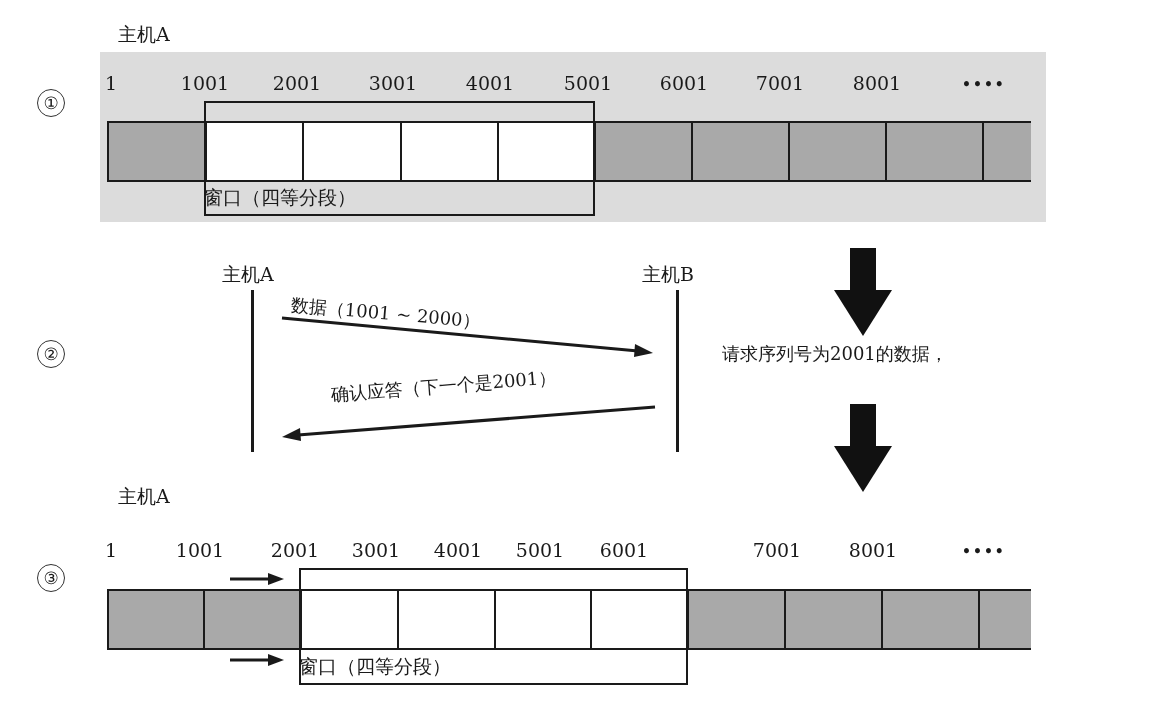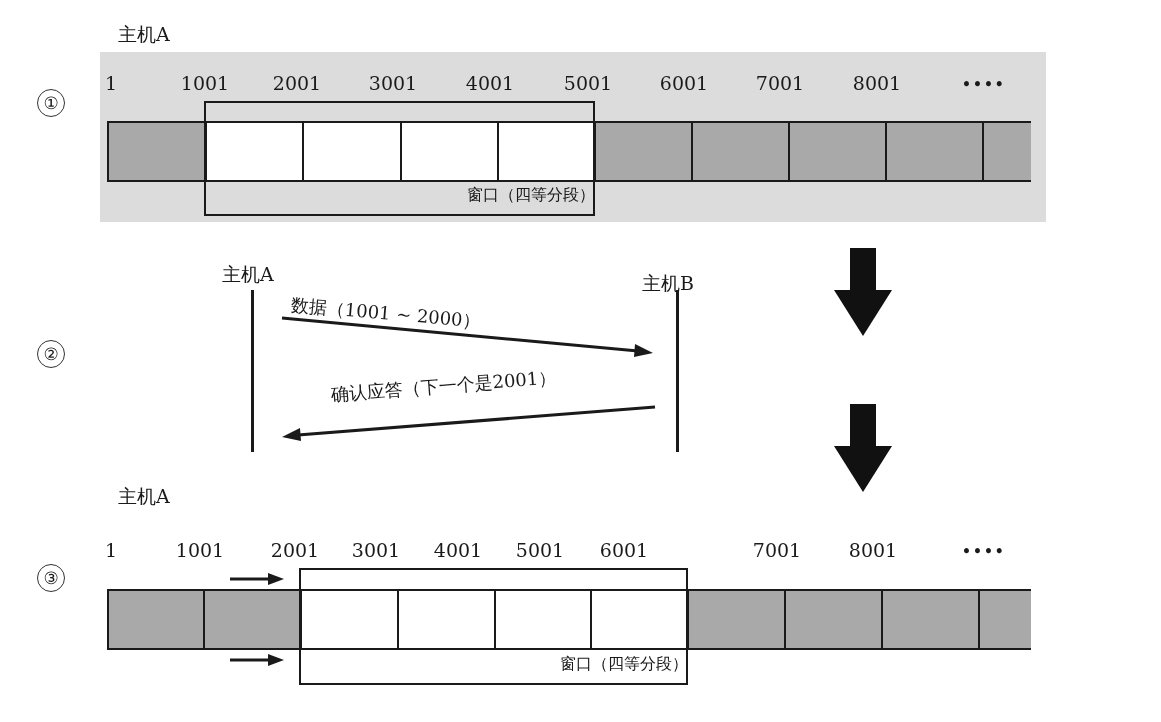--- a/index.html
+++ b/index.html
@@ -10,21 +10,21 @@
   .step-num { font-size:22px; width:28px; height:28px; border:1.5px solid #333; border-radius:50%;
               display:flex; align-items:center; justify-content:center; font-size:17px; box-sizing:border-box; }
   .panel { background:#dcdcdc; }
   .tick { font-size:19px; transform:translateX(-50%); white-space:nowrap; }
   .tick.first { transform:none; }
   .bar { border-top:2.5px solid #1a1a1a; border-bottom:2.5px solid #1a1a1a; box-sizing:border-box; }
   .seg { position:absolute; top:0; bottom:0; box-sizing:border-box; border-left:2.5px solid #1a1a1a; }
   .seg.gray { background:#a9a9a9; }
   .seg.white { background:#ffffff; }
   .window { border:2.5px solid #1a1a1a; box-sizing:border-box; background:transparent; }
-  .window-label { font-size:16px; text-align:right; white-space:nowrap; }
+  .window-label { font-size:19px; text-align:left; white-space:nowrap; }
   .dots { font-size:14px; letter-spacing:2px; font-weight:bold; }
   .vline { background:#1a1a1a; width:3px; }
   .msg { font-size:18px; white-space:nowrap; }
   .note { font-size:18px; line-height:27px; white-space:nowrap; }
 </style>
 </head>
 <body>
 
 <div class="abs host-label" style="left:118px;top:22px;">主机A</div>
 <div class="abs step-num" style="left:37px;top:89px;">①</div>
@@ -57,21 +57,21 @@
   <div class="seg gray" style="left:875px;width:49px;"></div>
   <div class="seg" style="left:0px;width:0px;border-left:2.5px solid #1a1a1a;"></div>
 </div>
 
 <div class="abs window" style="left:204px;top:101px;width:391px;height:115px;"></div>
 <div class="abs window-label" style="left:204px;top:185px;width:391px;">窗口（四等分段）</div>
 
 <div class="abs step-num" style="left:37px;top:340px;">②</div>
 
 <div class="abs host-label" style="left:222px;top:262px;">主机A</div>
-<div class="abs host-label" style="left:642px;top:262px;margin-top:9px;">主机B</div>
+<div class="abs host-label" style="left:642px;top:262px;">主机B</div>
 
 <div class="abs vline" style="left:251px;top:290px;height:162px;"></div>
 <div class="abs vline" style="left:676px;top:290px;height:162px;"></div>
 
 <svg class="abs" style="left:0;top:0;" width="1161" height="722">
 
   <g>
     <line x1="282" y1="318" x2="638" y2="351" stroke="#1a1a1a" stroke-width="3"></line>
     <polygon points="653,353 635,344 634,357" fill="#1a1a1a"></polygon>
   </g>
@@ -97,20 +97,21 @@
   <g>
     <line x1="230" y1="660" x2="272" y2="660" stroke="#1a1a1a" stroke-width="3"></line>
     <polygon points="284,660 268,654 268,666" fill="#1a1a1a"></polygon>
   </g>
 </svg>
 
 <div class="abs msg" style="left:290px;top:293px;transform:rotate(5deg);transform-origin:left bottom;">数据（1001 ~ 2000）</div>
 <div class="abs msg" style="left:332px;top:383px;transform:rotate(-4.5deg);transform-origin:left bottom;">确认应答（下一个是2001）</div>
 
 <div class="abs note" style="left:722px;top:340px;">
+  <div>请求序列号为2001的数据，</div>
 </div>
 
 <div class="abs host-label" style="left:118px;top:484px;">主机A</div>
 <div class="abs step-num" style="left:37px;top:564px;">③</div>
 
 <div class="abs panel" style="left:100px;top:520px;width:946px;height:172px;z-index:-1;"></div>
 
 <div>
   <div class="abs tick first" style="left:105px;top:539px;">1</div>
   <div class="abs tick" style="left:200px;top:539px;">1001</div>

